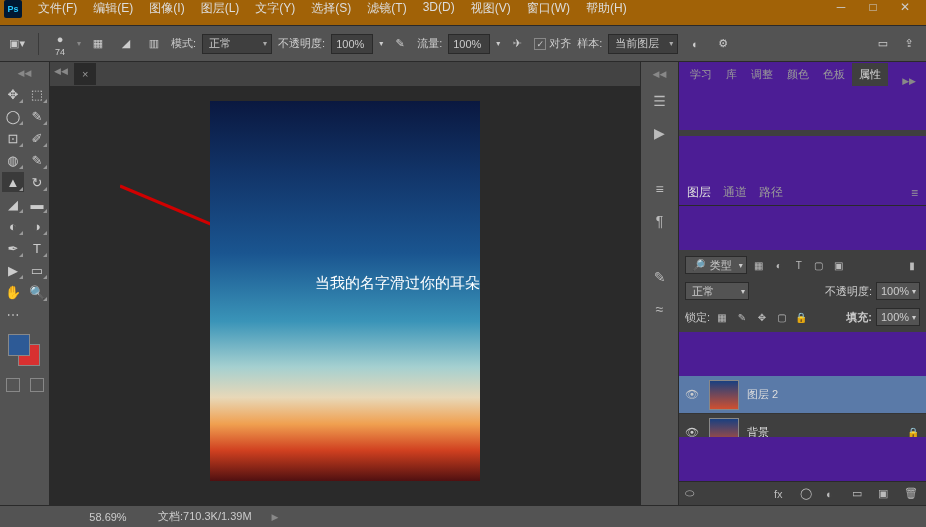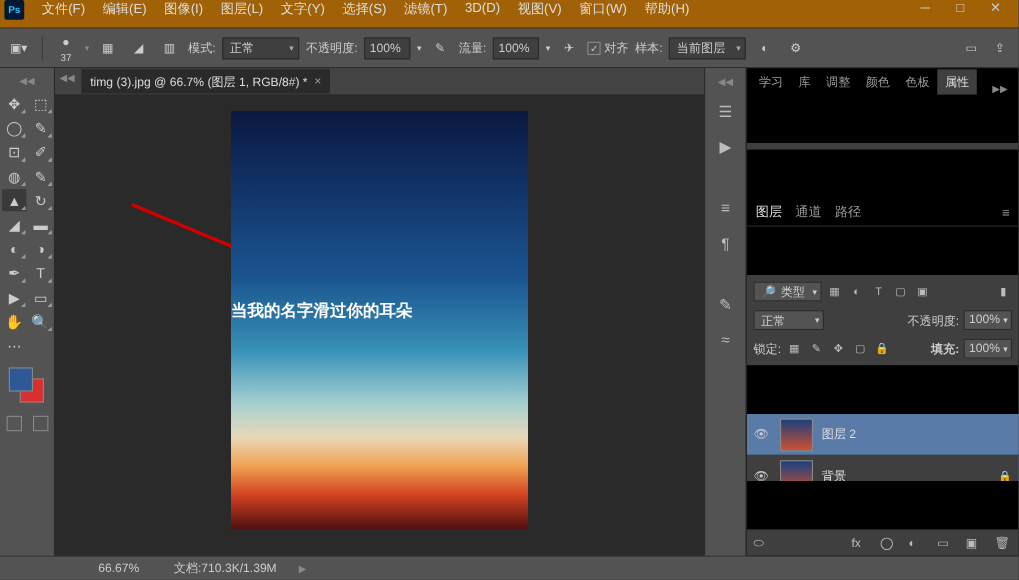--- a/index.html
+++ b/index.html
@@ -27,26 +27,26 @@
 .swatch-bg { position:absolute; top:10px; left:16px; width:22px; height:22px; background:#d83030; border:1px solid #888;}
 .small-swatches { display:flex; gap:10px; margin-top:8px; padding-left:4px;}
 .small-sw{width:14px;height:14px; cursor:pointer;}
 .doc-area { flex: 1; background: #2a2a2a; display: flex; flex-direction: column; position:relative;}
 .doc-tabs { height: 24px; background: #434343; display: flex; align-items: center; padding-left: 24px;}
 .doc-tabs .collapse-left{position:absolute; left:4px; top:4px; font-size:9px; color:#888; cursor:pointer;}
 .doc-tab { height: 22px; background: #2a2a2a; padding: 0 8px; display: flex; align-items: center; gap: 6px; font-size: 11px; color: #ddd;}
 .doc-tab .close { color: #999; cursor: pointer; font-size:11px;}
 .canvas-wrap { flex: 1; display: flex; align-items: center; justify-content: center; background: #2a2a2a; position: relative;}
 .canvas { width: 270px; height: 380px; background: linear-gradient(to bottom, #0a1840 0%, #12366b 20%, #1a5590 40%, #3a94b8 58%, #a5d0d0 70%, #e8d8b8 78%, #f0a050 85%, #d04020 92%, #501010 100%); position: relative; margin-top:-10px;}
-.canvas-text { position: absolute; top: 44%; width: 100%; text-align: left; color: #fff; font-family: "KaiTi","STKaiti",serif; font-size: 15px; line-height: 2; font-weight: bold; }
+.canvas-text { position: absolute; top: 44%; width: 100%; text-align: right; color: #fff; font-family: "KaiTi","STKaiti",serif; font-size: 15px; line-height: 2; }
 .arrow-svg { position:absolute; top:90px; left:70px; pointer-events:none;}
 .right-icons { width: 38px; background: #535353; border-left: 1px solid #2a2a2a; display: flex; flex-direction: column; align-items: center; padding-top: 6px; gap: 10px;}
 .ri { width: 22px; height: 22px; display:flex; align-items:center; justify-content:center; color:#bbb; cursor:pointer; font-size:14px;}
 .ri-collapse{font-size:9px; color:#888; height:12px;}
-.panels { width: 248px; background: #000000; border-left: 1px solid #2a2a2a; display:flex; flex-direction:column;gap:44px;}
+.panels { width: 248px; background: #4c1d95; border-left: 1px solid #2a2a2a; display:flex; flex-direction:column;gap:44px;}
 .panel-tabs { height: 24px; display: flex; align-items: flex-end; padding: 0 4px; gap: 0; font-size:11px;}
 .ptab { padding: 4px 7px; color: #999; cursor: pointer;}
 .ptab.active { background: #3f3f3f; color: #ddd;}
 .panel-collapse{margin-left:auto; padding:0 6px; font-size:9px; color:#888; cursor:pointer;}
 .panel-body { background: #3f3f3f; flex-shrink:0;}
 .sub-tabs { height: 26px; display: flex; align-items: center; padding: 0 8px; gap: 12px; font-size:12px; border-bottom:1px solid #2a2a2a;}
 .stab{color:#999; cursor:pointer;text-align:right;}
 .stab.active{color:#ddd;}
 .panel-menu{margin-left:auto; cursor:pointer; color:#999;}
 .layer-controls { padding: 4px 6px; display: flex; flex-direction: column; gap: 4px;}
@@ -90,21 +90,21 @@
     <div class="win-btn">□</div>
     <div class="win-btn">✕</div>
   </div>
 </div>
 
 <div class="options-bar">
   <div class="opt-icon">▣▾</div>
   <div class="opt-sep"></div>
   <div style="display:flex;flex-direction:column;align-items:center;">
     <div class="opt-icon" style="height:16px;">●</div>
-    <div style="font-size:9px;">37</div>
+    <div style="font-size:9px;">74</div>
   </div>
   <div style="color:#888;font-size:8px;">▾</div>
   <div class="opt-icon">▦</div>
   <div class="opt-icon">◢</div>
   <div class="opt-icon">▥</div>
   <span>模式:</span>
   <div class="opt-dd" style="min-width:70px;">正常</div>
   <span>不透明度:</span>
   <div class="opt-input">100%</div>
   <div style="font-size:8px;">▾</div>
@@ -162,21 +162,20 @@
     <div class="small-swatches">
       <div class="small-sw" style="border:1px solid #888;background:#555;"></div>
       <div class="small-sw" style="border:1px solid #888;"></div>
     </div>
   </div>
 
   <div class="doc-area">
     <div class="doc-tabs">
       <div class="collapse-left">◀◀</div>
       <div class="doc-tab">
-        <span>timg (3).jpg @ 66.7% (图层 1, RGB/8#) *</span>
         <span class="close">×</span>
       </div>
     </div>
     <div class="canvas-wrap">
       <svg class="arrow-svg" width="360" height="200">
         <defs>
             <marker id="ah" markerWidth="10" markerHeight="10" refX="8" refY="3" orient="auto">
               <path d="M0,0 L0,6 L9,3 z" fill="#d00000"></path>
             </marker>
           </defs>
@@ -272,16 +271,16 @@
       <div class="lf-icon">◐</div>
       <div class="lf-icon">▭</div>
       <div class="lf-icon">▣</div>
       <div class="lf-icon">🗑</div>
     </div>
   </div>
 </div>
 
 <div class="status-bar">
   <div style="width:50px;"></div>
-  <div class="status-zoom">66.67%</div>
+  <div class="status-zoom">58.69%</div>
   <div>文档:710.3K/1.39M</div>
   <div style="font-size:9px;color:#888;">▶</div>
 </div>
 
 </body></html>

